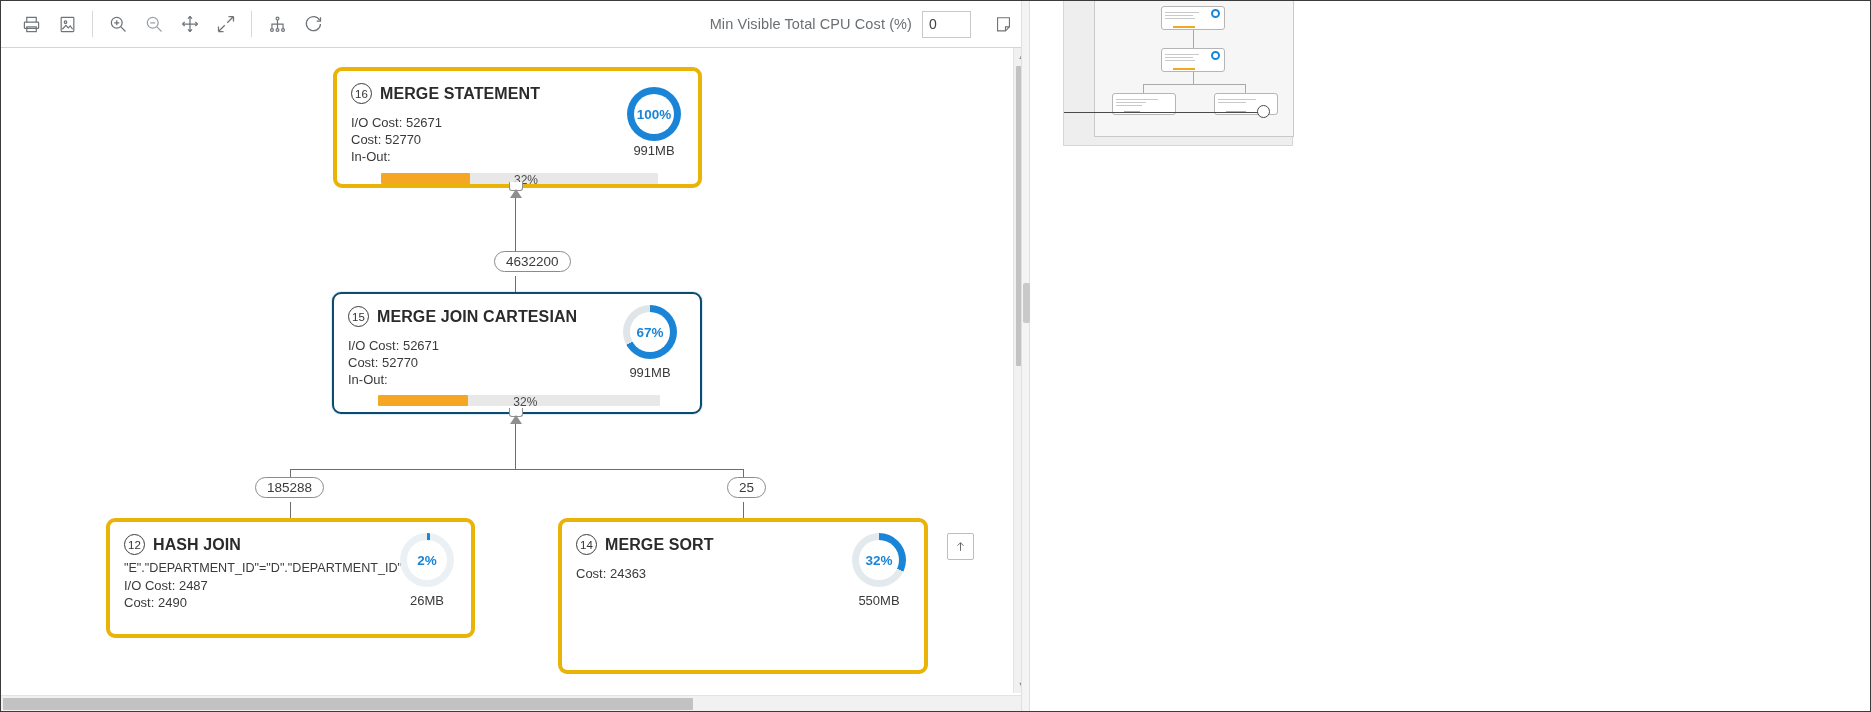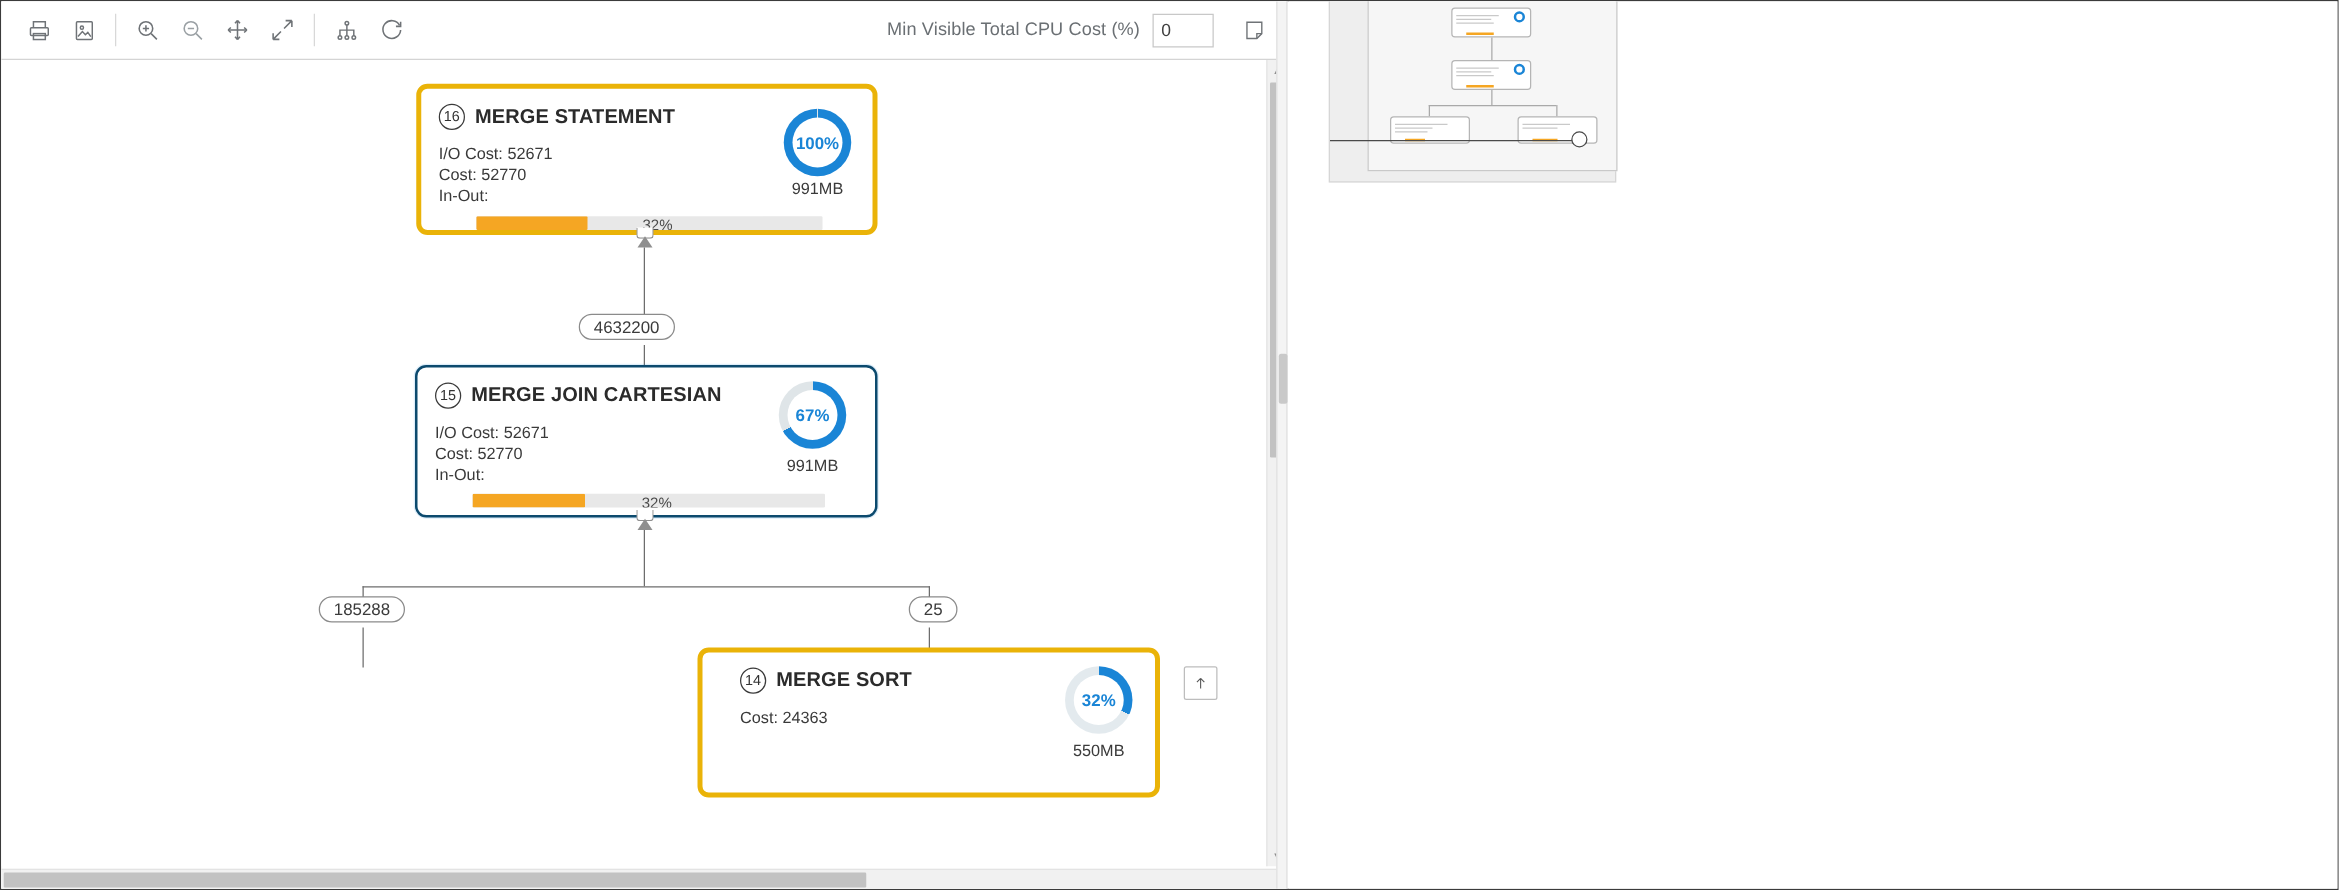--- a/index.html
+++ b/index.html
@@ -439,21 +439,21 @@
             <div class="bar-track">
               <div class="bar-fill" style="width:32%;"></div>
               <div class="bar-pct">32%</div>
             </div>
           </div>
         </div>
 
         <div class="conn-cap" style="left:508px; top:134px;"></div>
         <div class="arrow-up" style="left:509px; top:141px;"></div>
         <div class="edge-v" style="left:514px; top:150px; height:61px;"></div>
-        <div class="edge-label" style="left:462px; top:203px;text-align:center;">4632200</div>
+        <div class="edge-label" style="left:493px; top:203px;text-align:center;">4632200</div>
         <div class="edge-v" style="left:514px; top:228px; height:18px;"></div>
 
         <div class="node selected" style="left:331px; top:244px; width:370px; height:122px;">
           <div class="node-head">
             <div class="step-badge">15</div>
             <div class="node-title">MERGE JOIN CARTESIAN</div>
           </div>
           <div class="node-body">
             <div>I/O Cost: 52671</div>
             <div>Cost: 52770</div>
@@ -475,22 +475,37 @@
         <div class="arrow-up" style="left:509px; top:367px;"></div>
         <div class="edge-v" style="left:514px; top:376px; height:45px;"></div>
         <div class="edge-h" style="left:289px; top:421px; width:454px;"></div>
         <div class="edge-v" style="left:289px; top:421px; height:22px;"></div>
         <div class="edge-v" style="left:742px; top:421px; height:22px;"></div>
         <div class="edge-label" style="left:254px; top:429px;">185288</div>
         <div class="edge-label" style="left:726px; top:429px;">25</div>
         <div class="edge-v" style="left:289px; top:454px; height:32px;"></div>
         <div class="edge-v" style="left:742px; top:454px; height:32px;"></div>
 
-
-        <div class="node" style="left:557px; top:470px; width:370px; height:120px;padding-left:16px;">
+        <div class="node" style="left:105px; top:470px; width:369px; height:120px;">
+          <div class="node-head">
+            <div class="step-badge">12</div>
+            <div class="node-title">HASH JOIN</div>
+          </div>
+          <div class="node-body" style="padding-top:5px;">
+            <div class="pred">"E"."DEPARTMENT_ID"="D"."DEPARTMENT_ID"</div>
+            <div>I/O Cost: 2487</div>
+            <div>Cost: 2490</div>
+          </div>
+          <div class="donut" style="left:290px; top:11px; background:conic-gradient(#1a85d6 0% 2%, #eaf0f3 2% 100%);">
+            <div class="donut-inner">2%</div>
+          </div>
+          <div class="mem-label" style="left:282px; top:71px; width:70px;">26MB</div>
+        </div>
+
+        <div class="node" style="left:557px; top:470px; width:370px; height:156px;">
           <div class="node-head">
             <div class="step-badge">14</div>
             <div class="node-title">MERGE SORT</div>
           </div>
           <div class="node-body">
             <div>Cost: 24363</div>
           </div>
           <div class="donut" style="left:290px; top:11px; background:conic-gradient(#1a85d6 0% 32%, #e3eaee 32% 100%);">
             <div class="donut-inner">32%</div>
           </div>

